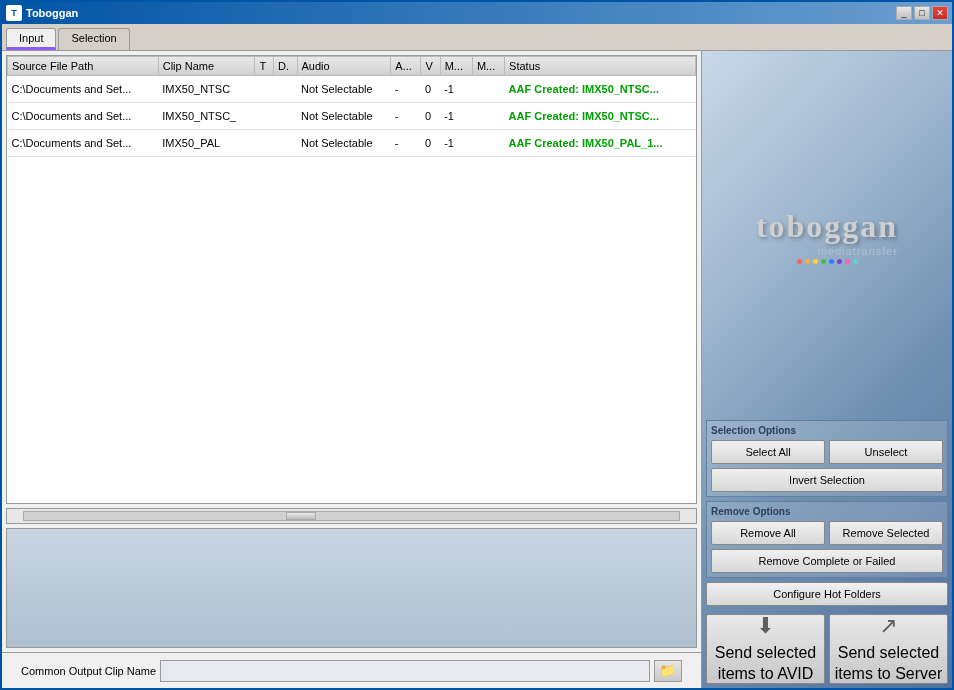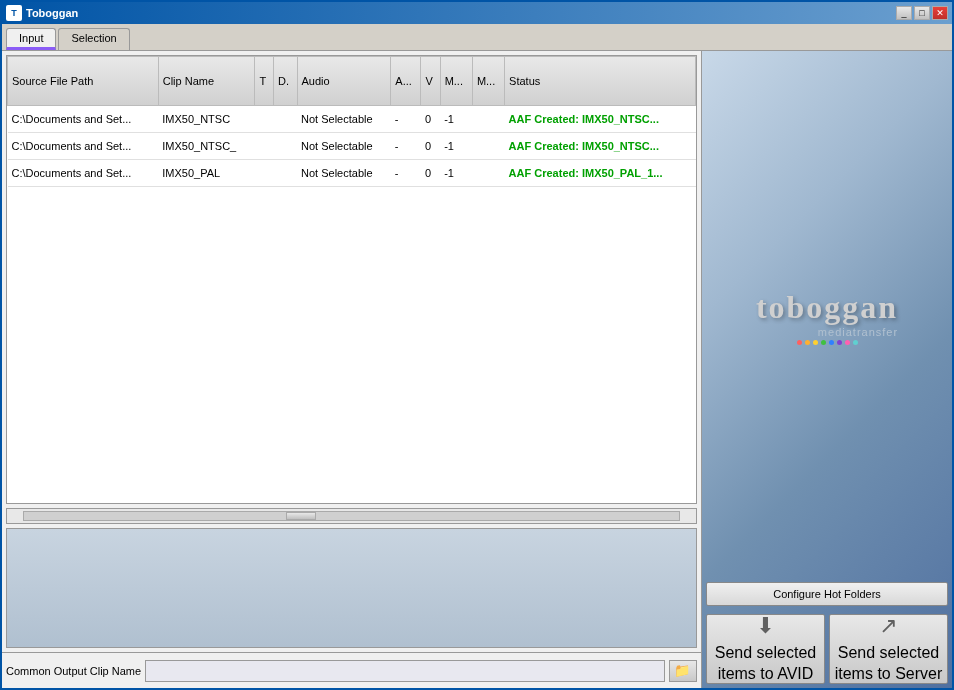--- a/index.html
+++ b/index.html
@@ -23,34 +23,34 @@
     
     .main { display: flex; flex: 1; overflow: hidden; }
 
     
     .left-panel { width: 700px; background: #f0f0f0; display: flex; flex-direction: column; border-right: 1px solid #999; }
 
     
     .table-container { flex: 1; overflow-y: auto; overflow-x: auto; border: 1px solid #999; margin: 4px; background: white; }
     table { width: 100%; border-collapse: collapse; font-size: 11px; }
     thead tr { background: linear-gradient(to bottom, #e8e8e8, #d0d0d0); }
-    th { border: 1px solid #bbb; padding: 18px 4px; text-align: left; font-weight: normal; font-size: 11px; white-space: nowrap; cursor: pointer; }
+    th { border: 1px solid #bbb; padding: 3px 4px; text-align: left; font-weight: normal; font-size: 11px; white-space: nowrap; cursor: pointer; }
     td { border-bottom: 1px solid #e0e0e0; padding: 7px 4px; white-space: nowrap; }
     .status-green { color: #00a000; font-weight: bold; }
 
     
     .scrollbar-area { height: 16px; background: #e8e8e8; border: 1px solid #999; margin: 0 4px; display: flex; align-items: center; }
     .scroll-track { flex: 1; height: 10px; background: #d0d0d0; margin: 0 16px; border: 1px solid #aaa; }
     .scroll-thumb { width: 30px; height: 100%; background: linear-gradient(to bottom, #e8e8e8, #c0c0c0); border: 1px solid #aaa; margin-left: 40%; }
 
     
     .log-area { height: 120px; margin: 4px; border: 1px solid #999; background: linear-gradient(to bottom, #c8d4e0, #b0c0d0); overflow-y: auto; }
 
     
-    .clip-name-row { height: 36px; display: flex; align-items: center; padding: 0 4px; border-top: 1px solid #999; gap: 4px; }
+    .clip-name-row { height: 36px; display: flex; align-items: center; padding: 0 19px; border-top: 1px solid #999; gap: 4px; }
     .clip-name-label { font-size: 11px; white-space: nowrap; }
     .clip-name-input { flex: 1; height: 22px; border: 1px solid #999; background: #e8e8f0; padding: 2px 4px; font-size: 11px; }
     .clip-name-btn { width: 28px; height: 22px; border: 1px solid #999; background: linear-gradient(to bottom, #e8e8e8, #c8c8c8); cursor: pointer; display: flex; align-items: center; justify-content: center; }
 
     
     .right-panel { flex: 1; background: linear-gradient(135deg, #c8d8e8 0%, #a0b8d0 30%, #7090b0 60%, #5070a0 100%); display: flex; flex-direction: column; padding: 4px; gap: 4px; position: relative; overflow: hidden; }
 
     
     .logo-area { flex: 1; display: flex; align-items: center; justify-content: center; padding: 8px; }
     .logo-text { font-size: 32px; font-weight: bold; color: #d0d0d0; letter-spacing: 2px; font-family: Georgia, serif; text-shadow: 2px 2px 4px rgba(0,0,0,0.3); }
@@ -204,21 +204,41 @@
             <div class="logo-dot" style="background:#ffd030"></div>
             <div class="logo-dot" style="background:#40c040"></div>
             <div class="logo-dot" style="background:#3080ff"></div>
             <div class="logo-dot" style="background:#8040d0"></div>
             <div class="logo-dot" style="background:#ff60b0"></div>
             <div class="logo-dot" style="background:#60d0d0"></div>
           </div>
         </div>
       </div>
 
-
+      <div class="option-group">
+        <div class="option-group-title">Selection Options</div>
+        <div class="btn-row">
+          <button class="win-btn">Select All</button>
+          <button class="win-btn">Unselect</button>
+        </div>
+        <div class="btn-row">
+          <button class="win-btn-full">Invert Selection</button>
+        </div>
+      </div>
+
+      <div class="option-group">
+        <div class="option-group-title">Remove Options</div>
+        <div class="btn-row">
+          <button class="win-btn">Remove All</button>
+          <button class="win-btn">Remove Selected</button>
+        </div>
+        <div class="btn-row">
+          <button class="win-btn-full">Remove Complete or Failed</button>
+        </div>
+      </div>
 
 
       <div class="btn-row">
         <button class="win-btn-full">Configure Hot Folders</button>
       </div>
 
       <div class="send-row">
         <button class="send-btn">
           <span class="send-icon">⬇</span>
           <span class="send-label">Send selected items to AVID</span>

